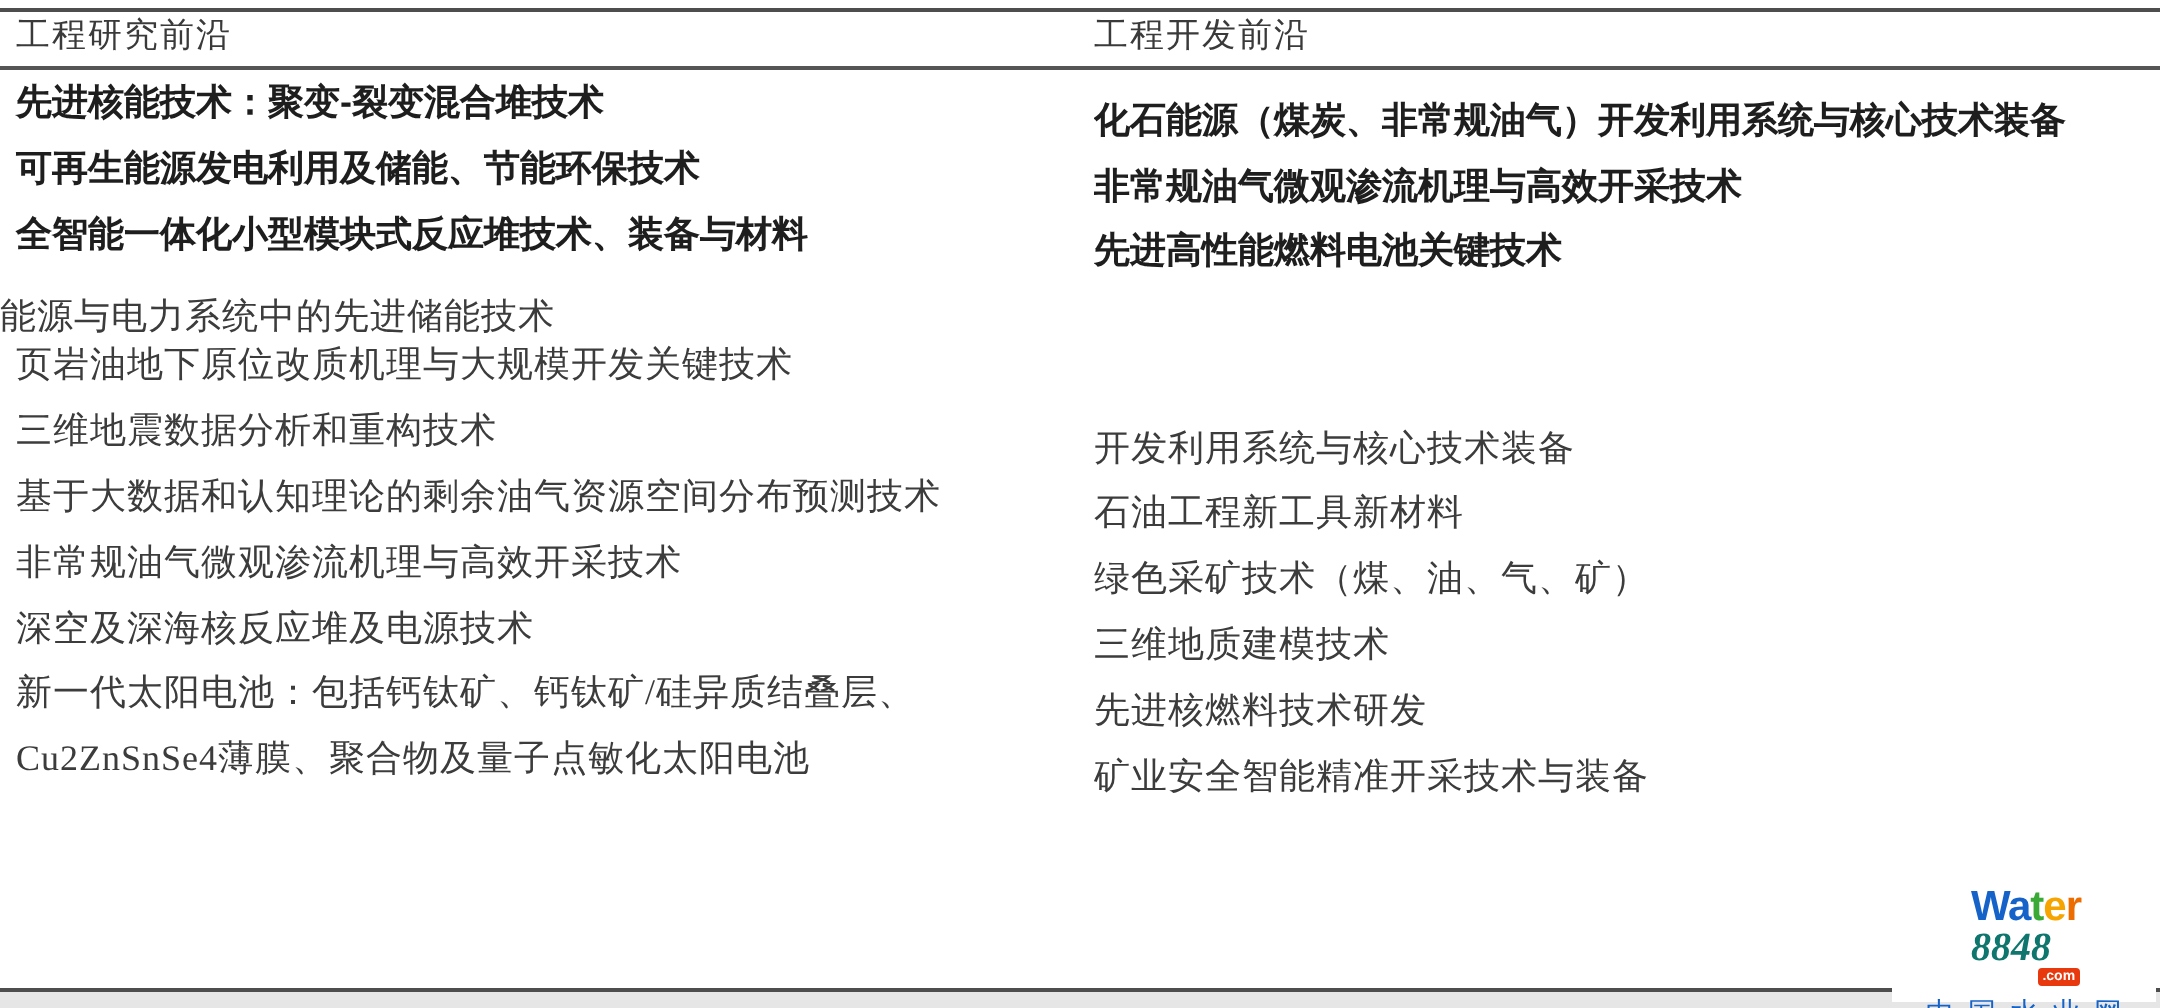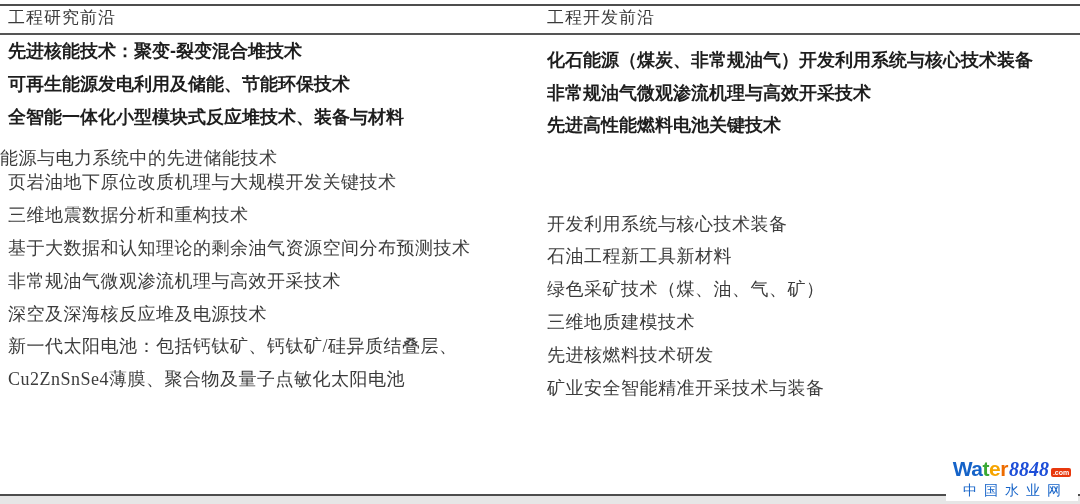--- a/index.html
+++ b/index.html
@@ -44,21 +44,21 @@
     font-family:"Liberation Sans","DejaVu Sans",sans-serif;
     font-weight:700;color:#1e1e1e;letter-spacing:0;
   }
 
   .watermark{
     position:absolute;right:2px;bottom:3px;width:132px;height:47px;
     background:#ffffff;display:flex;flex-direction:column;
     justify-content:center;align-items:center;
     font-family:"Liberation Sans","DejaVu Sans",sans-serif;
   }
-  .wm-line1{display:flex;align-items:baseline;line-height:1;}
+  .wm-line1{display:flex;align-items:baseline;line-height:1;flex-direction:column;}
   .wm-water{font-weight:800;font-size:21px;letter-spacing:-0.5px;}
   .wm-8848{font-family:"Liberation Serif","DejaVu Serif",serif;font-style:italic;font-weight:700;font-size:20px;margin-left:1px;}
   .wm-com{
     font-size:7px;color:#ffffff;background:#e8380d;border-radius:2px;
     padding:1px 2px;margin-left:2px;font-weight:700;align-self:flex-end;margin-bottom:2px;
   }
   .wm-line2{
     font-weight:400;font-size:14px;letter-spacing:7px;line-height:1;
     margin-top:4px;padding-left:7px;
   }
@@ -134,19 +134,19 @@
       <div class="cell cell-right">矿业安全智能精准开采技术与装备</div>
     </div>
   </div>
 
   <div class="rule rule-bottom"></div>
   <div class="bottom-strip"></div>
 
   <div class="watermark">
     <div class="wm-line1">
       <span class="wm-water"><span style="color: rgb(21, 99, 200);">Wa</span><span style="color: rgb(58, 169, 53);">t</span><span style="color: rgb(246, 164, 0);">e</span><span style="color: rgb(237, 108, 0);">r</span></span>
-      <span class="wm-8848" style="color: #1d4ed8;">8848</span>
+      <span class="wm-8848" style="color: #0f766e;">8848</span>
       <span class="wm-com" style="background: rgb(232, 56, 13);">.com</span>
     </div>
     <div class="wm-line2" style="color: rgb(21, 99, 200);">中国水业网</div>
   </div>
 
 </div>
 
 </body></html>

